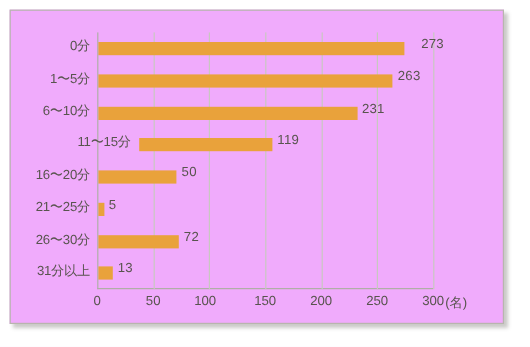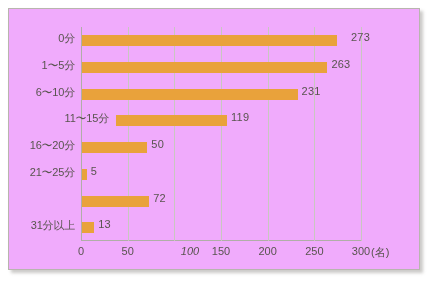--- a/index.html
+++ b/index.html
@@ -164,35 +164,36 @@
             <span class="cat-label">16〜20分</span>
             <div class="bar" style="width: 65.3333px; background: rgb(233, 162, 59);"></div>
             <span class="bar-value" style="left: 70.3333px;">50</span>
           </div>
           <div class="row" style="top: 133.75px; height: 26.75px;">
             <span class="cat-label">21〜25分</span>
             <div class="bar" style="width: 4.66667px; background: rgb(233, 162, 59);"></div>
             <span class="bar-value" style="left: 9.66667px;">5</span>
           </div>
           <div class="row" style="top: 160.5px; height: 26.75px;">
+            <span class="cat-label">26〜30分</span>
             <div class="bar" style="width: 67.2px; background: rgb(233, 162, 59);"></div>
             <span class="bar-value" style="left: 72.2px;">72</span>
           </div>
           <div class="row" style="top: 187.25px; height: 26.75px;">
             <span class="cat-label">31分以上</span>
             <div class="bar" style="width: 12.1333px; background: rgb(233, 162, 59);"></div>
             <span class="bar-value" style="left: 17.1333px;">13</span>
           </div>
         </div>
     </div>
 
     <div id="tick-labels">
         <div class="tick-label" style="left: 72px;">0</div>
         <div class="tick-label" style="left: 118.667px; text-align: center;">50</div>
-        <div class="tick-label" style="left: 181px; font-style: italic;">100</div>
+        <div class="tick-label" style="left: 162px;">100</div>
         <div class="tick-label" style="left: 212px;">150</div>
         <div class="tick-label" style="left: 258.667px;">200</div>
         <div class="tick-label" style="left: 305.333px;">250</div>
         <div class="tick-label" style="left: 352px;">300</div>
       </div>
     <div id="axis-unit" style="left: 362px;">(名)</div>
   </div>
 </div>
 
 </body></html>

